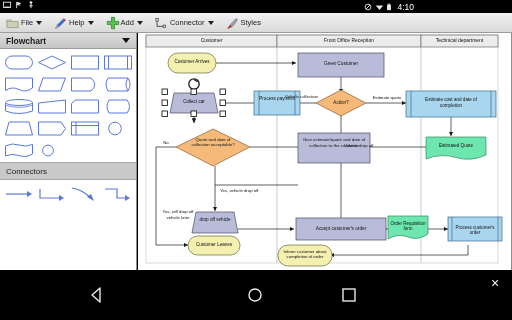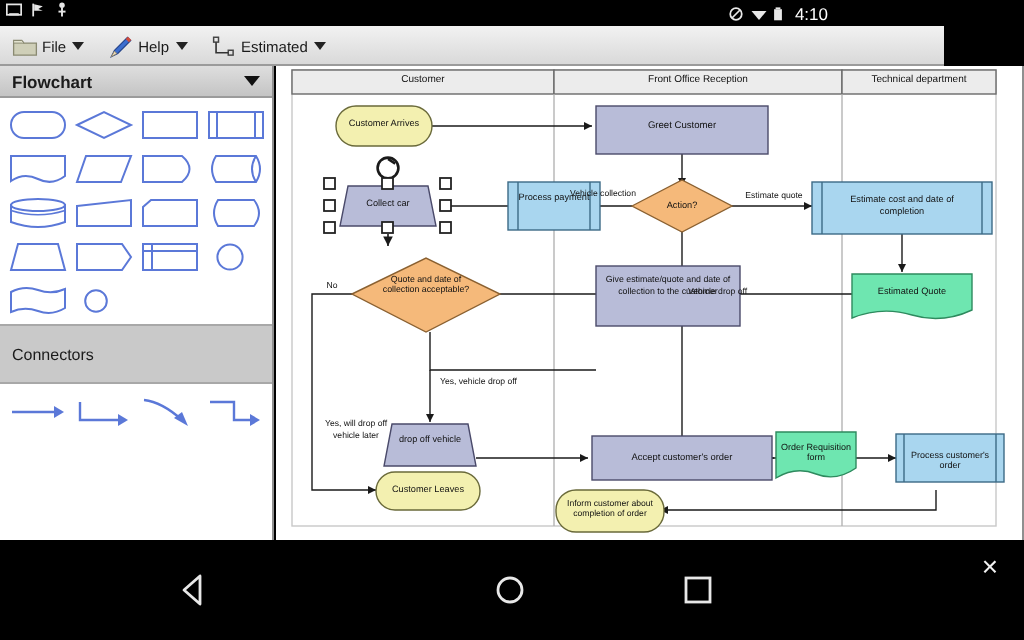--- a/index.html
+++ b/index.html
@@ -9,41 +9,41 @@
 
   
   .statusbar { position:absolute; left:0; top:0; width:418px; height:13px;
     background:#000; color:#fff; font-size:8px; }
   .sb-left { position:absolute; left:3px; top:1px; display:flex; gap:4px; align-items:center; }
   .sb-right { position:absolute; right:4px; top:0px; display:flex; gap:3px; align-items:center; height:13px; }
   .sb-clock { font-size:8.5px; color:#fff; letter-spacing:0px; }
   .sbi { width:8px; height:8px; display:inline-block; }
 
   
-  .toolbar { position:absolute; left:0; top:13px; width:472px; height:20px;
+  .toolbar { position:absolute; left:0; top:13px; width:512px; height:20px;
     background:linear-gradient(#f2f2f2,#d9d9d9); border-bottom:1px solid #9b9b9b;
-    display:flex; align-items:flex-start; }
+    display:flex; align-items:center; }
   .tb-item { display:flex; align-items:center; gap:2px; padding:0 6px; height:20px; }
   .tb-label { font-size:7.5px; color:#1a1a1a; }
   .caret { width:0;height:0;border-left:3.5px solid transparent;border-right:3.5px solid transparent;
            border-top:4px solid #222; margin-left:1px; }
   .tb-spacer { flex:1 1 auto; }
   .ico { width:13px; height:13px; display:inline-block; position:relative; flex:0 0 auto; }
 
   
   .panel { position:absolute; left:0; top:33px; width:137px; height:237px;
     background:#fff; border-right:1px solid #8f8f8f; }
   .panel-hdr { height:16px; background:linear-gradient(#dedede,#c4c4c4);
     border-bottom:1px solid #9b9b9b; display:flex; align-items:center;
     padding:0 6px; font-size:8.5px; font-weight:bold; color:#1b1b1b; }
   .panel-hdr .caret { border-top-color:#111; margin-left:auto; border-left-width:4px;border-right-width:4px;border-top-width:5px;}
   .shape-grid { display:flex; flex-wrap:wrap; padding:4px 3px 2px 4px; gap:3px 3px; }
   .shape-cell { width:30px; height:19px; position:relative; }
   .shape-cell svg { width:30px; height:19px; display:block; }
-  .sec-hdr { height:30px; background:#c9c9c9; border-top:1px solid #a8a8a8;
+  .sec-hdr { height:18px; background:#c9c9c9; border-top:1px solid #a8a8a8;
     border-bottom:1px solid #a8a8a8; display:flex; align-items:center; padding:0 6px;
     font-size:8px; color:#1b1b1b; }
   .conn-row { display:flex; padding:6px 4px; gap:4px; }
   .conn-cell { width:29px; height:16px; }
   .conn-cell svg { width:29px; height:16px; display:block; }
 
   
   .canvas-wrap { position:absolute; left:138px; top:33px; width:374px; height:237px;
     background:#ffffff; overflow:hidden; }
   .canvas-inner { position:absolute; left:0; top:0; width:374px; height:237px; }
@@ -127,33 +127,51 @@
         <svg viewBox="0 0 16 16" width="13" height="13">
             <path d="M2 14 L4 10 L12 2 L14 4 L6 12 Z" fill="#3c6ecf" stroke="#24438a" stroke-width="0.7"></path>
             <path d="M2 14 L4 10.6 L5.4 12 Z" fill="#f0e0c0" stroke="#9a8860" stroke-width="0.5"></path>
             <path d="M11.6 2.4 L13.6 4.4" stroke="#d24a3a" stroke-width="2"></path>
           </svg>
       </span>
       <span class="tb-label">Help</span>
       <span class="caret"></span>
     </div>
 
+    <div class="tb-item">
+      <span class="ico">
+        <svg viewBox="0 0 16 16" width="14" height="14">
+            <path d="M6.2 1.5 L9.8 1.5 L9.8 6.2 L14.5 6.2 L14.5 9.8 L9.8 9.8 L9.8 14.5 L6.2 14.5 L6.2 9.8 L1.5 9.8 L1.5 6.2 L6.2 6.2 Z" fill="#56c44a" stroke="#2e7a26" stroke-width="0.8"></path>
+          </svg>
+      </span>
+      <span class="tb-label">Add</span>
+      <span class="caret"></span>
+    </div>
 
     <div class="tb-item">
       <span class="ico">
         <svg viewBox="0 0 16 16" width="13" height="13">
             <rect x="1" y="2" width="3" height="3" fill="none" stroke="#444" stroke-width="0.9"></rect>
             <rect x="10" y="10" width="3" height="3" fill="none" stroke="#444" stroke-width="0.9"></rect>
             <path d="M2.5 5 L2.5 11.5 L10 11.5" fill="none" stroke="#333" stroke-width="1"></path>
           </svg>
       </span>
-      <span class="tb-label">Estimated</span>
+      <span class="tb-label">Connector</span>
       <span class="caret"></span>
     </div>
 
+    <div class="tb-item">
+      <span class="ico">
+        <svg viewBox="0 0 16 16" width="13" height="13">
+            <path d="M13 2 C10 4 7 7 5 10 L7.5 12 C10 9.5 12.6 6 14 3 Z" fill="#9aa4b0" stroke="#5a6470" stroke-width="0.7"></path>
+            <path d="M5 10 L2 14 L6.8 12.4 Z" fill="#d23a2a" stroke="#8a2116" stroke-width="0.7"></path>
+          </svg>
+      </span>
+      <span class="tb-label">Styles</span>
+    </div>
 
     <div class="tb-spacer"></div>
 
 
 
   </div>
 
   <div class="panel">
     <div class="panel-hdr">
       <span>Flowchart</span>

